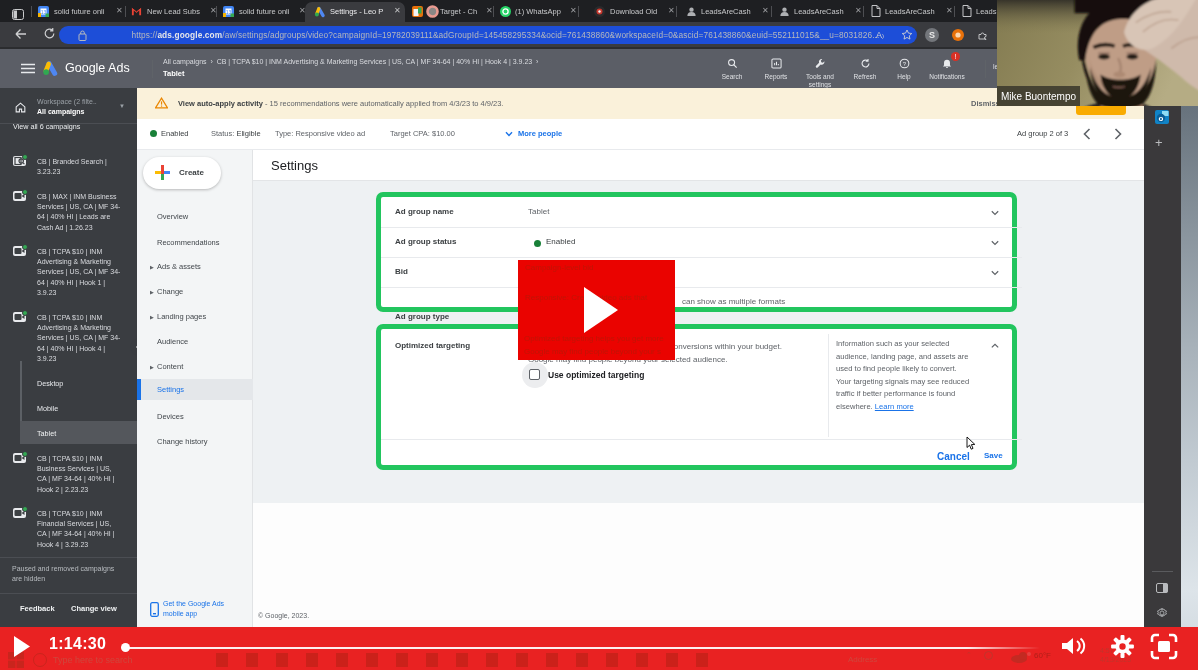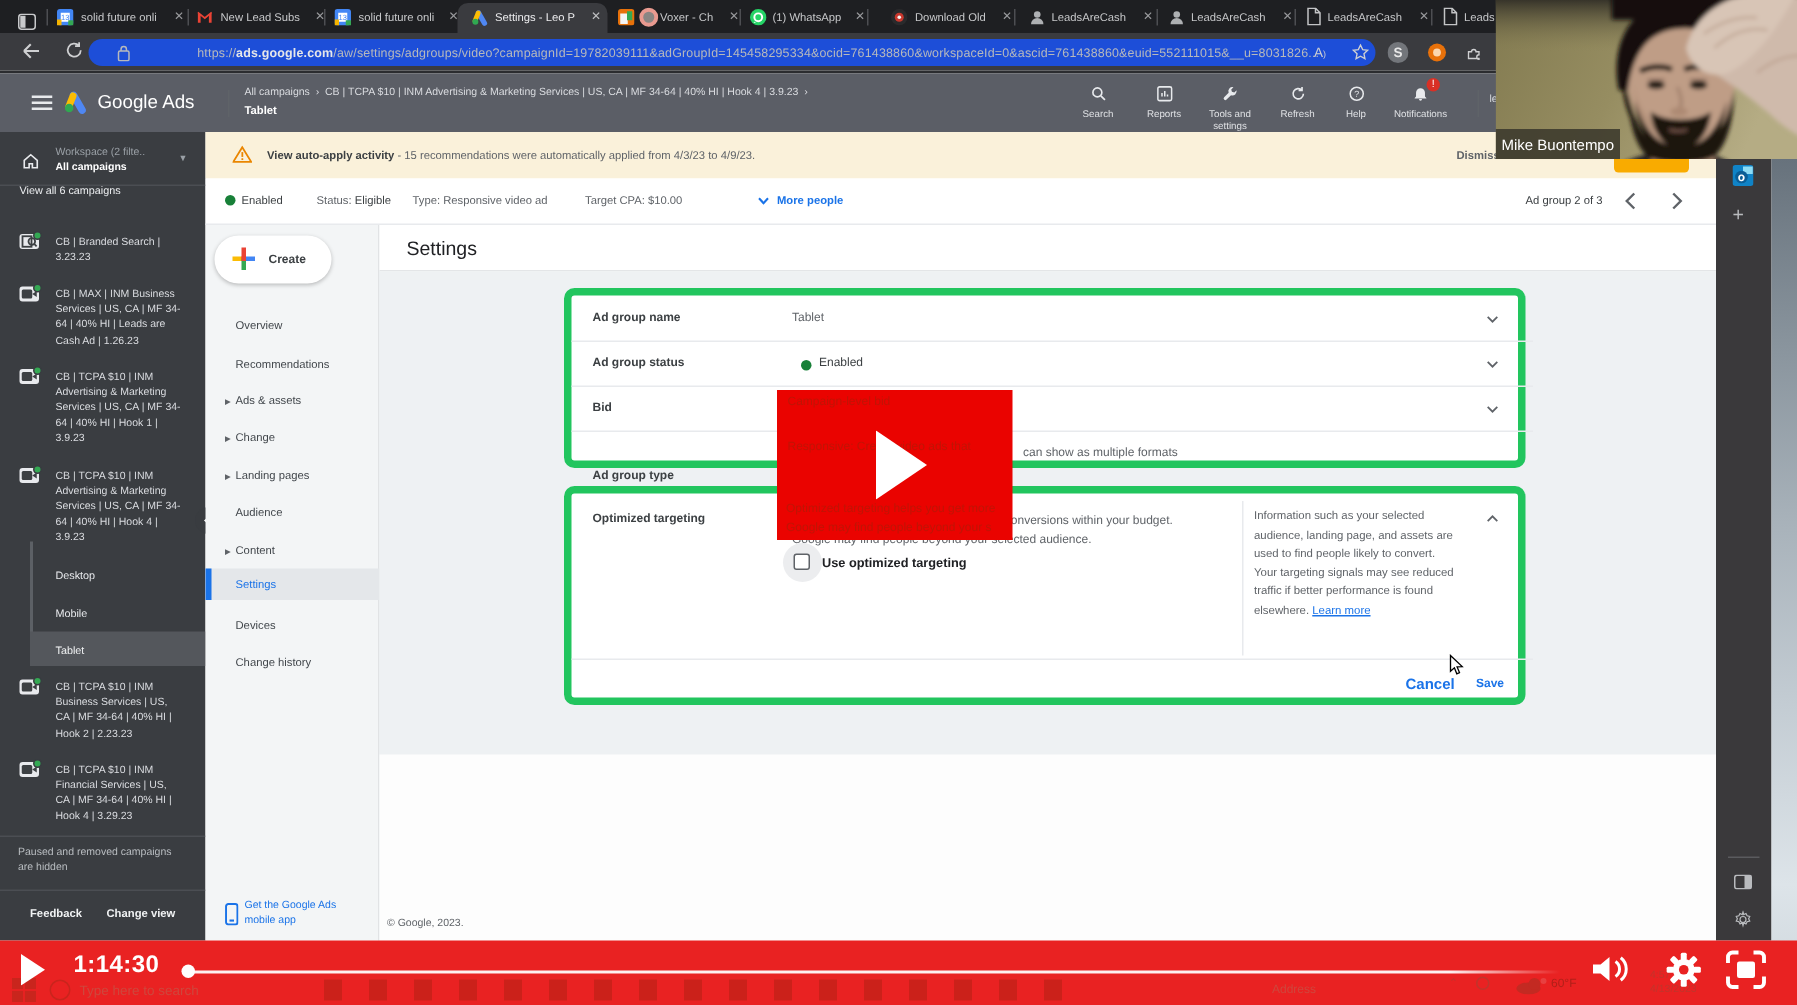--- a/index.html
+++ b/index.html
@@ -94,21 +94,21 @@
   <div class="abs tx" style="left:388px;top:6px;color:#c0c1c3">✕</div>
 
   <svg class="abs" style="left:412px;top:6px" width="11" height="11">
       <rect width="11" height="11" rx="2" fill="#e8710a"></rect>
       <rect x="1.5" y="3" width="5" height="7" fill="#f5f5f5"></rect>
       <rect x="6" y="1.5" width="3.5" height="6" fill="#34a853"></rect>
     </svg>
   <svg class="abs" style="left:426px;top:5px" width="13" height="13">
       <circle cx="6.5" cy="6.5" r="5" fill="#8a8684" stroke="#e99a90" stroke-width="2.6"></circle>
     </svg>
-  <div class="abs ttl" style="left:440px;top:7px;width:38px">Voxer - Ch</div>
+  <div class="abs ttl" style="left:440px;top:7px;width:38px">Target - Ch</div>
   <div class="abs tx" style="left:480px;top:6px">✕</div>
   <div class="tsep" style="left:493px"></div>
 
   <svg class="abs" style="left:500px;top:6px" width="11" height="11">
       <circle cx="5.5" cy="5.5" r="5.5" fill="#25d366"></circle>
       <circle cx="5.5" cy="5.5" r="2.6" fill="none" stroke="#fff" stroke-width="1.3"></circle>
       <path d="M3 8.5 L2.3 9.3 L4 9" fill="#fff"></path>
     </svg>
   <div class="abs ttl" style="left:515px;top:7px;width:48px">(1) WhatsApp</div>
   <div class="abs tx" style="left:564px;top:6px">✕</div>

